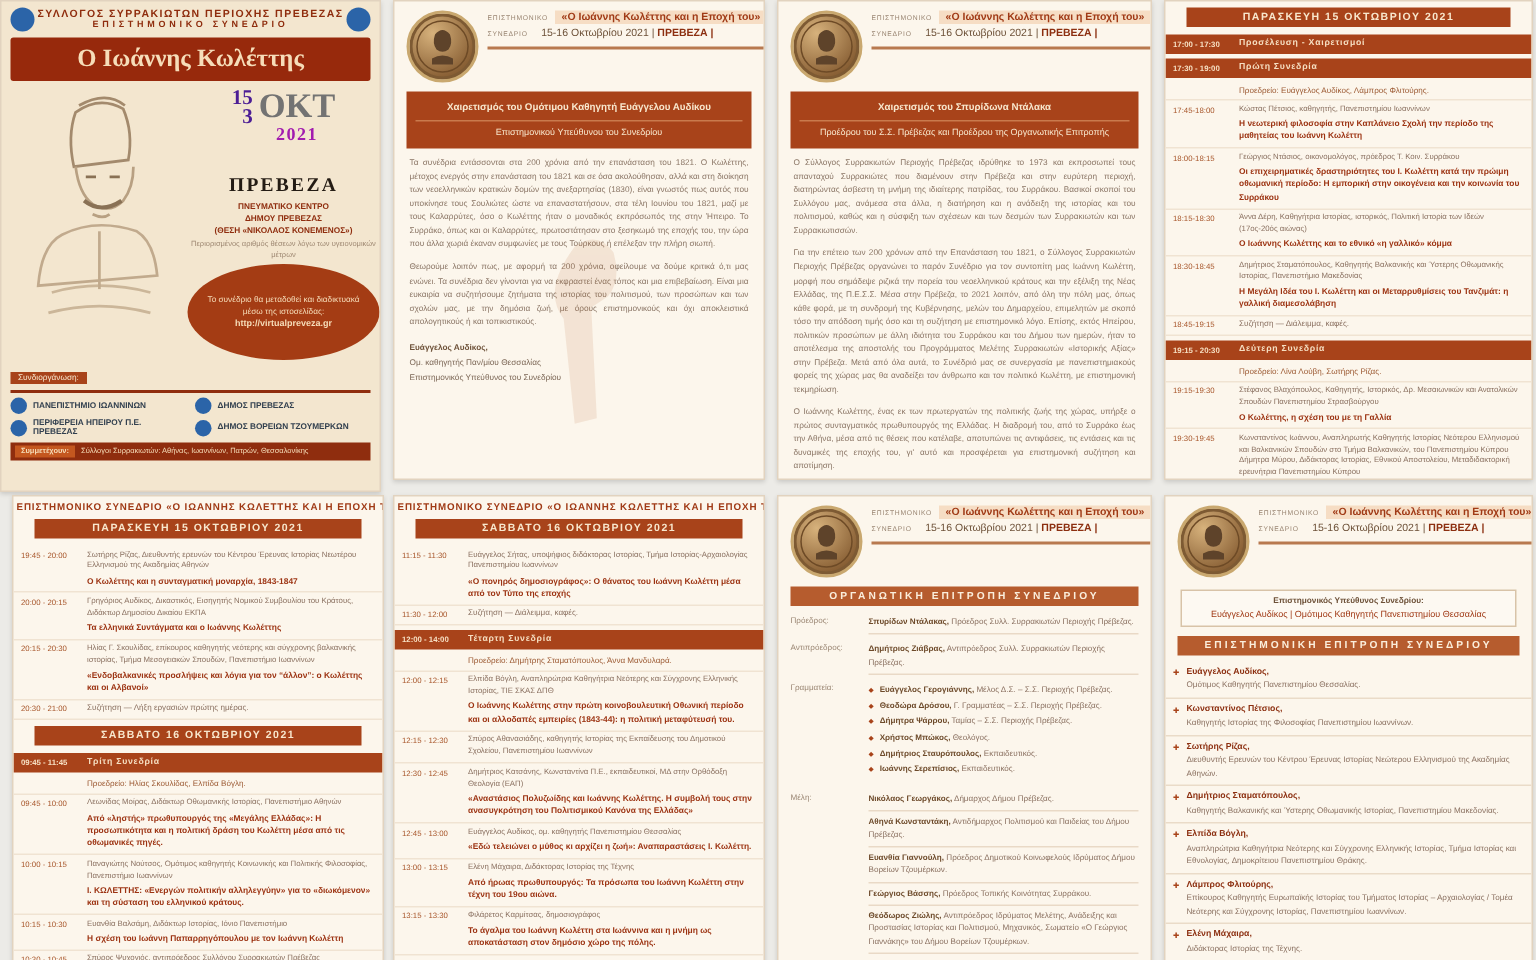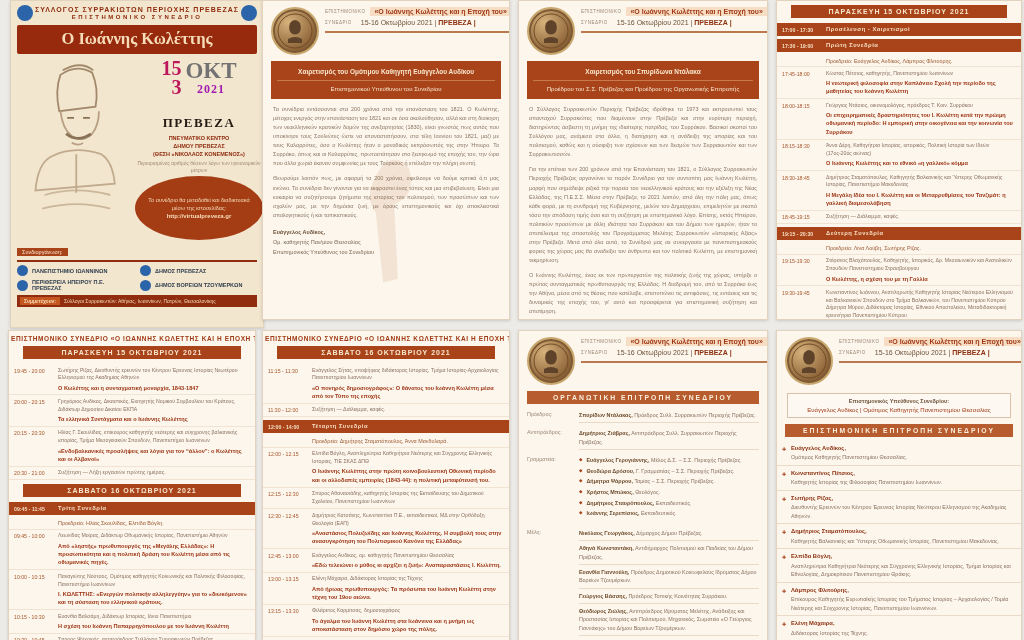--- a/index.html
+++ b/index.html
@@ -16,22 +16,22 @@
   .assoc2{font-size:6px;letter-spacing:2.5px;margin-top:1px;white-space:nowrap;}
   .poster-banner{background:#97290c;color:#f6ddb9;text-align:center;margin:4px 0 5px;
       padding:4px 2px;font-family:"Liberation Serif","DejaVu Serif",serif;
       font-weight:700;font-size:16.5px;line-height:1.25;border-radius:2px;}
   .poster-mid{display:flex;}
   .sketch-wrap{flex:0 0 118px;}
   .poster-right{flex:1;text-align:center;}
   .prog-title{font-size:9.5px;font-weight:700;color:#3a2c20;letter-spacing:.5px;
       text-align:left;margin:2px 0 4px;}
   .dateblock{display:flex;justify-content:center;gap:4px;align-items:flex-start;}
-  .d1516{color:#be185d;font-family:"Liberation Serif",serif;font-weight:700;
-      font-size:20px;line-height:.95;text-align:right;}
+  .d1516{color:#4c1d95;font-family:"Liberation Serif",serif;font-weight:700;
+      font-size:14px;line-height:.95;text-align:right;}
   .doct{color:#737373;font-family:"Liberation Serif",serif;font-weight:700;
       font-size:23px;line-height:1;}
   .dyear{color:#a21caf;font-family:"Liberation Serif",serif;font-weight:700;
       font-size:12px;letter-spacing:1px;}
   .dcity{color:#241c14;font-family:"Liberation Serif",serif;font-weight:700;
       font-size:13px;letter-spacing:1.5px;margin-top:18px;}
   .venue{color:#8f2d0e;font-weight:700;font-size:5.5px;line-height:1.5;margin-top:3px;}
   .venue-note{color:#a08a74;font-size:5px;line-height:1.4;margin-top:2px;}
   .oval{background:#a43c14;color:#f6ddb9;border-radius:50%;width:128px;height:64px;
       margin:2px 0 0 auto;display:flex;flex-direction:column;justify-content:center;
@@ -102,21 +102,21 @@
   .respbox{border:1px solid #d8c3a8;margin:4px 10px 6px;padding:4px 6px;text-align:center;
       background:#fdf9f2;}
   .respbox .rl{font-size:5.5px;font-weight:700;color:#6d5138;margin-bottom:3px;}
   .respbox .rv{font-size:6px;color:#a03a16;}
   .committee-ban{background:#b65c2e;color:#fbeedc;text-align:center;font-weight:700;
       font-size:6.8px;letter-spacing:2px;padding:3px 0;margin:2px 8px 4px;}
 </style>
 </head>
 <body>
 
-<div class="panel poster" style="left:10px;top:0;width:240px;height:318px;">
+<div class="panel poster" style="left:0;top:0;width:240px;height:318px;">
   <div class="poster-top">
     <span class="plogo"></span>
     <div class="poster-assoc">
       <div class="assoc1">ΣΥΛΛΟΓΟΣ ΣΥΡΡΑΚΙΩΤΩΝ ΠΕΡΙΟΧΗΣ ΠΡΕΒΕΖΑΣ</div>
       <div class="assoc2">ΕΠΙΣΤΗΜΟΝΙΚΟ ΣΥΝΕΔΡΙΟ</div>
     </div>
     <span class="plogo"></span>
   </div>
   <div class="poster-banner">
     <div>Ο Ιωάννης Κωλέττης</div>

